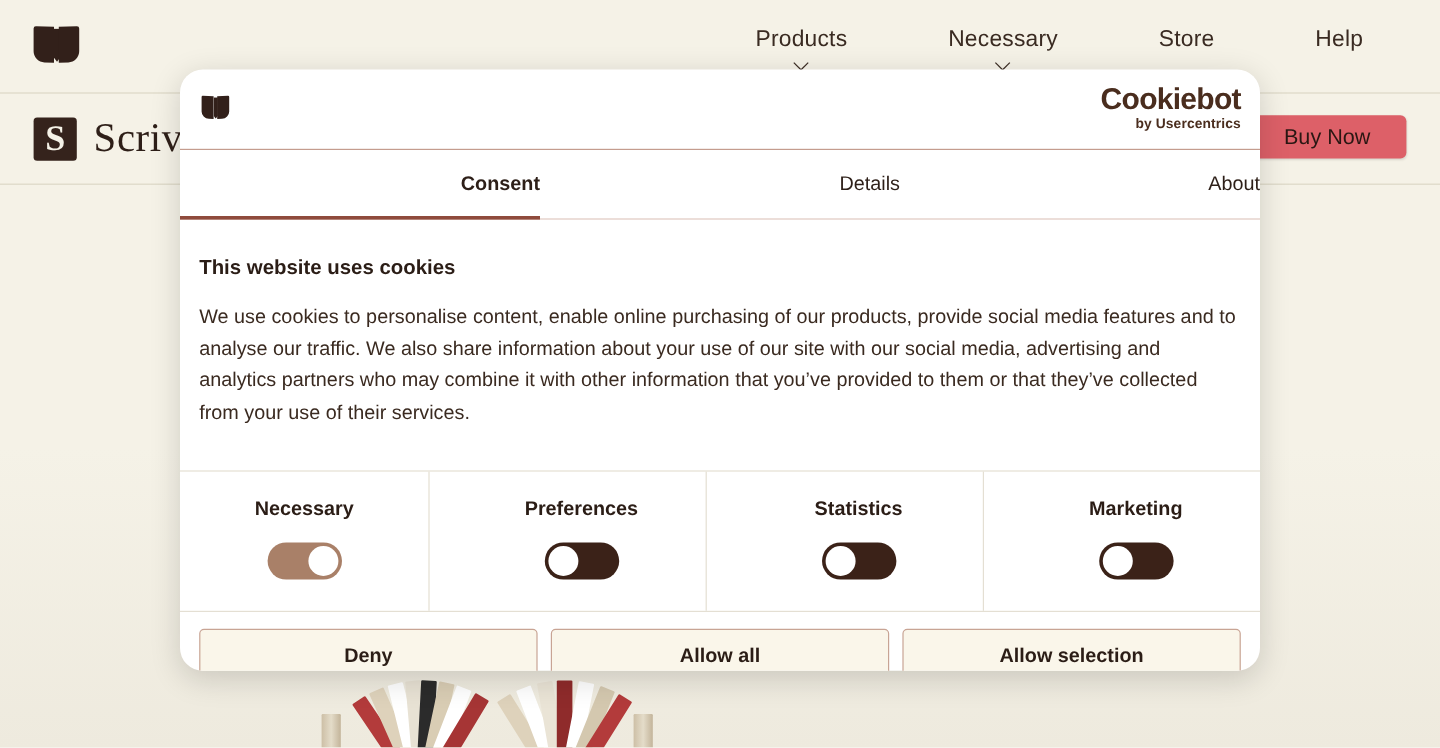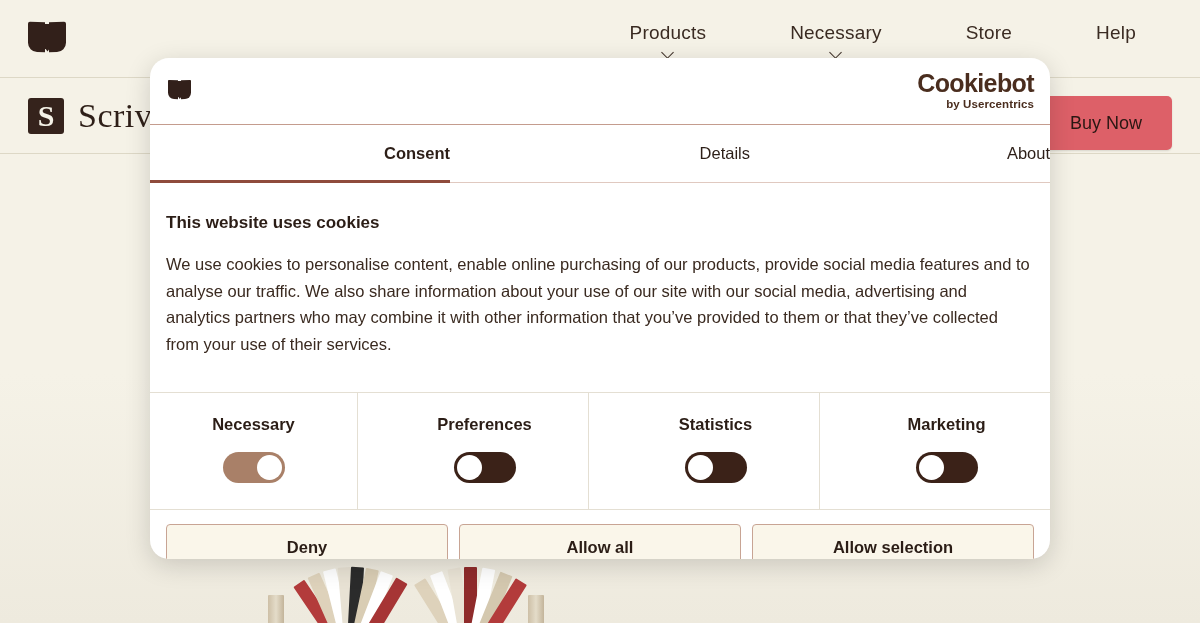--- a/index.html
+++ b/index.html
@@ -129,21 +129,21 @@
 
   .buy-now {
     position: absolute;
     right: 28px;
     top: 18px;
     background: #dd6068;
     color: #2a1713;
     border: none;
     border-radius: 5px;
     padding: 0 30px;
-    height: 54px;
+    height: 36px;
     font-size: 18px;
     font-family: "Liberation Sans", sans-serif;
     cursor: pointer;
     box-shadow: 0 1px 2px rgba(0,0,0,.12);
   }
 
   .hero {
     position: relative;
     height: 469px;
     overflow: hidden;

